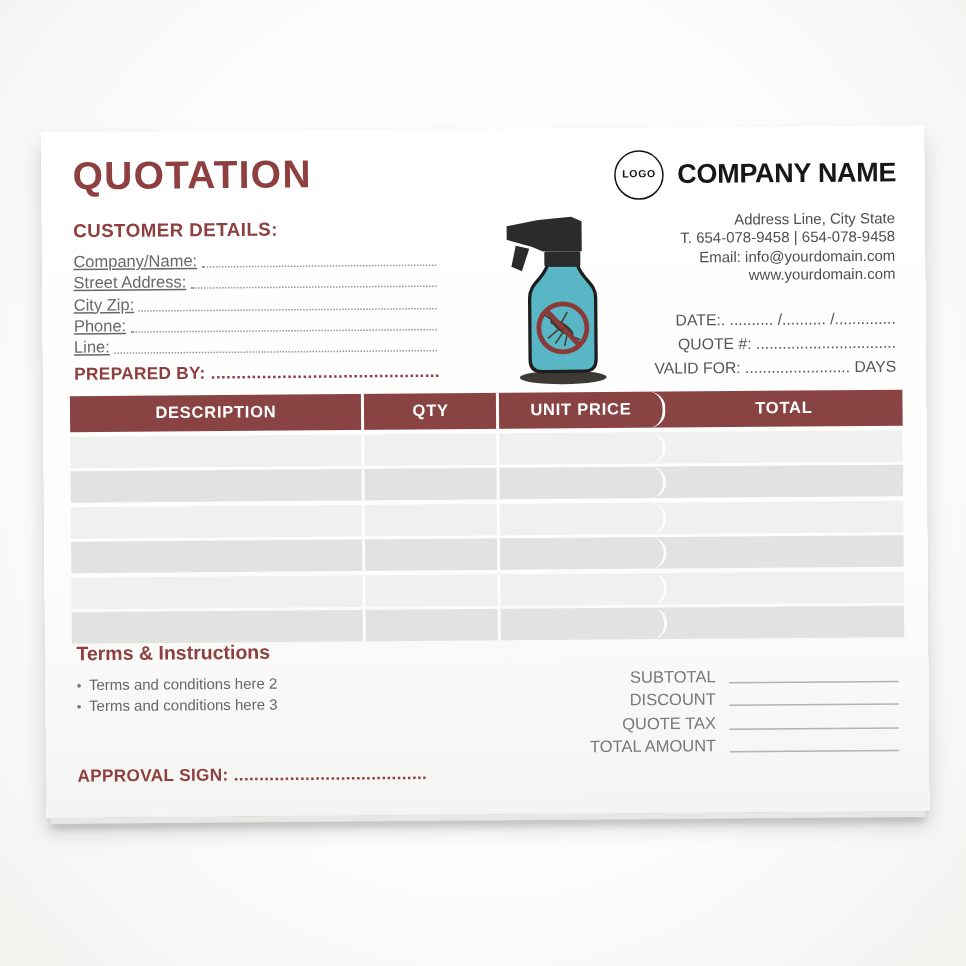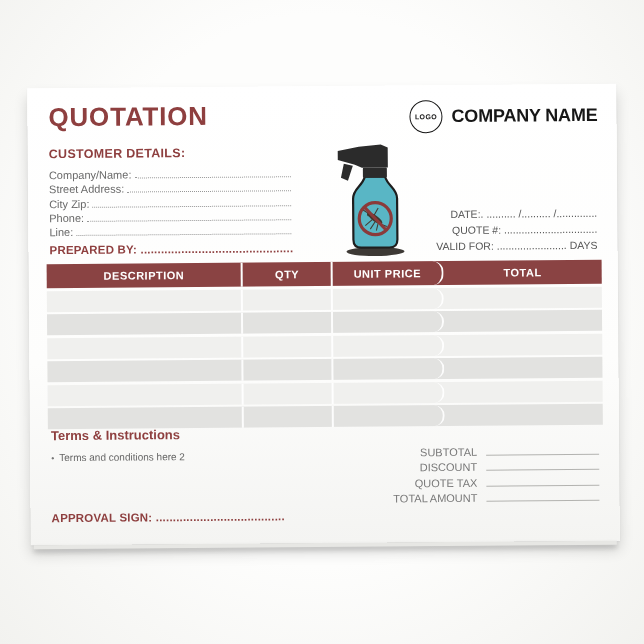--- a/index.html
+++ b/index.html
@@ -24,21 +24,21 @@
     background:#e7e7e4;box-shadow:0 3px 5px rgba(0,0,0,.18);
   }
   .doc-title{
     position:absolute;left:21px;top:14px;
     font-size:26px;font-weight:bold;color:var(--accent);letter-spacing:.8px;
   }
   
   .cust{position:absolute;left:21px;top:59px;width:242px;}
   .cust-heading{font-size:12.5px;font-weight:bold;color:var(--accent);letter-spacing:.3px;margin-bottom:6px;}
   .field-row{display:flex;align-items:flex-end;height:14.2px;font-size:11px;color:#686868;}
-  .field-label{white-space:nowrap;padding-right:3px;}
+  .field-label{white-space:nowrap;padding-right:3px;text-decoration:underline;}
   .field-dots{flex:1;border-bottom:1.5px dotted #979797;margin-bottom:2px;}
   
   .brand{position:absolute;right:19px;top:15px;display:flex;align-items:center;gap:9px;}
   .logo-circle{
     width:33px;height:33px;border:1.7px solid #141414;border-radius:50%;
     display:flex;align-items:center;justify-content:center;
     font-size:7px;font-weight:bold;letter-spacing:.4px;color:#141414;
   }
   .company-name{font-size:18px;font-weight:bold;color:#171717;letter-spacing:-.2px;}
   .address{position:absolute;right:20px;top:57px;text-align:right;font-size:10px;color:#4e4e4e;line-height:12.4px;}
@@ -103,20 +103,26 @@
         <span class="field-label">Line:</span>
         <span class="field-dots"></span>
       </div>
     </div>
 
     <div class="brand">
       <div class="logo-circle">LOGO</div>
       <div class="company-name">COMPANY NAME</div>
     </div>
 
+    <div class="address">
+      <div>Address Line, City State</div>
+      <div>T. 654-078-9458 | 654-078-9458</div>
+      <div>Email: info@yourdomain.com</div>
+      <div>www.yourdomain.com</div>
+    </div>
 
     <div class="meta">
       <div>DATE:. .......... /.......... /..............</div>
       <div>QUOTE #: ................................</div>
       <div>VALID FOR: ........................ DAYS</div>
     </div>
 
     <div class="prepared">
       <span>PREPARED BY:</span>
       <span>.............................................</span>
@@ -185,20 +191,21 @@
             <div class="cell c2"></div>
             <div class="cell c3"></div>
             <div class="cell c4"></div>
           </div>
       </div>
     </div>
 
     <div class="terms">
       <div class="terms-heading">Terms &amp; Instructions</div>
       <div class="term-item">Terms and conditions here 2</div>
+      <div class="term-item">Terms and conditions here 3</div>
     </div>
 
     <div class="totals">
       <div class="total-row">
         <span>SUBTOTAL</span>
         <span class="total-line"></span>
       </div>
       <div class="total-row">
         <span>DISCOUNT</span>
         <span class="total-line"></span>

